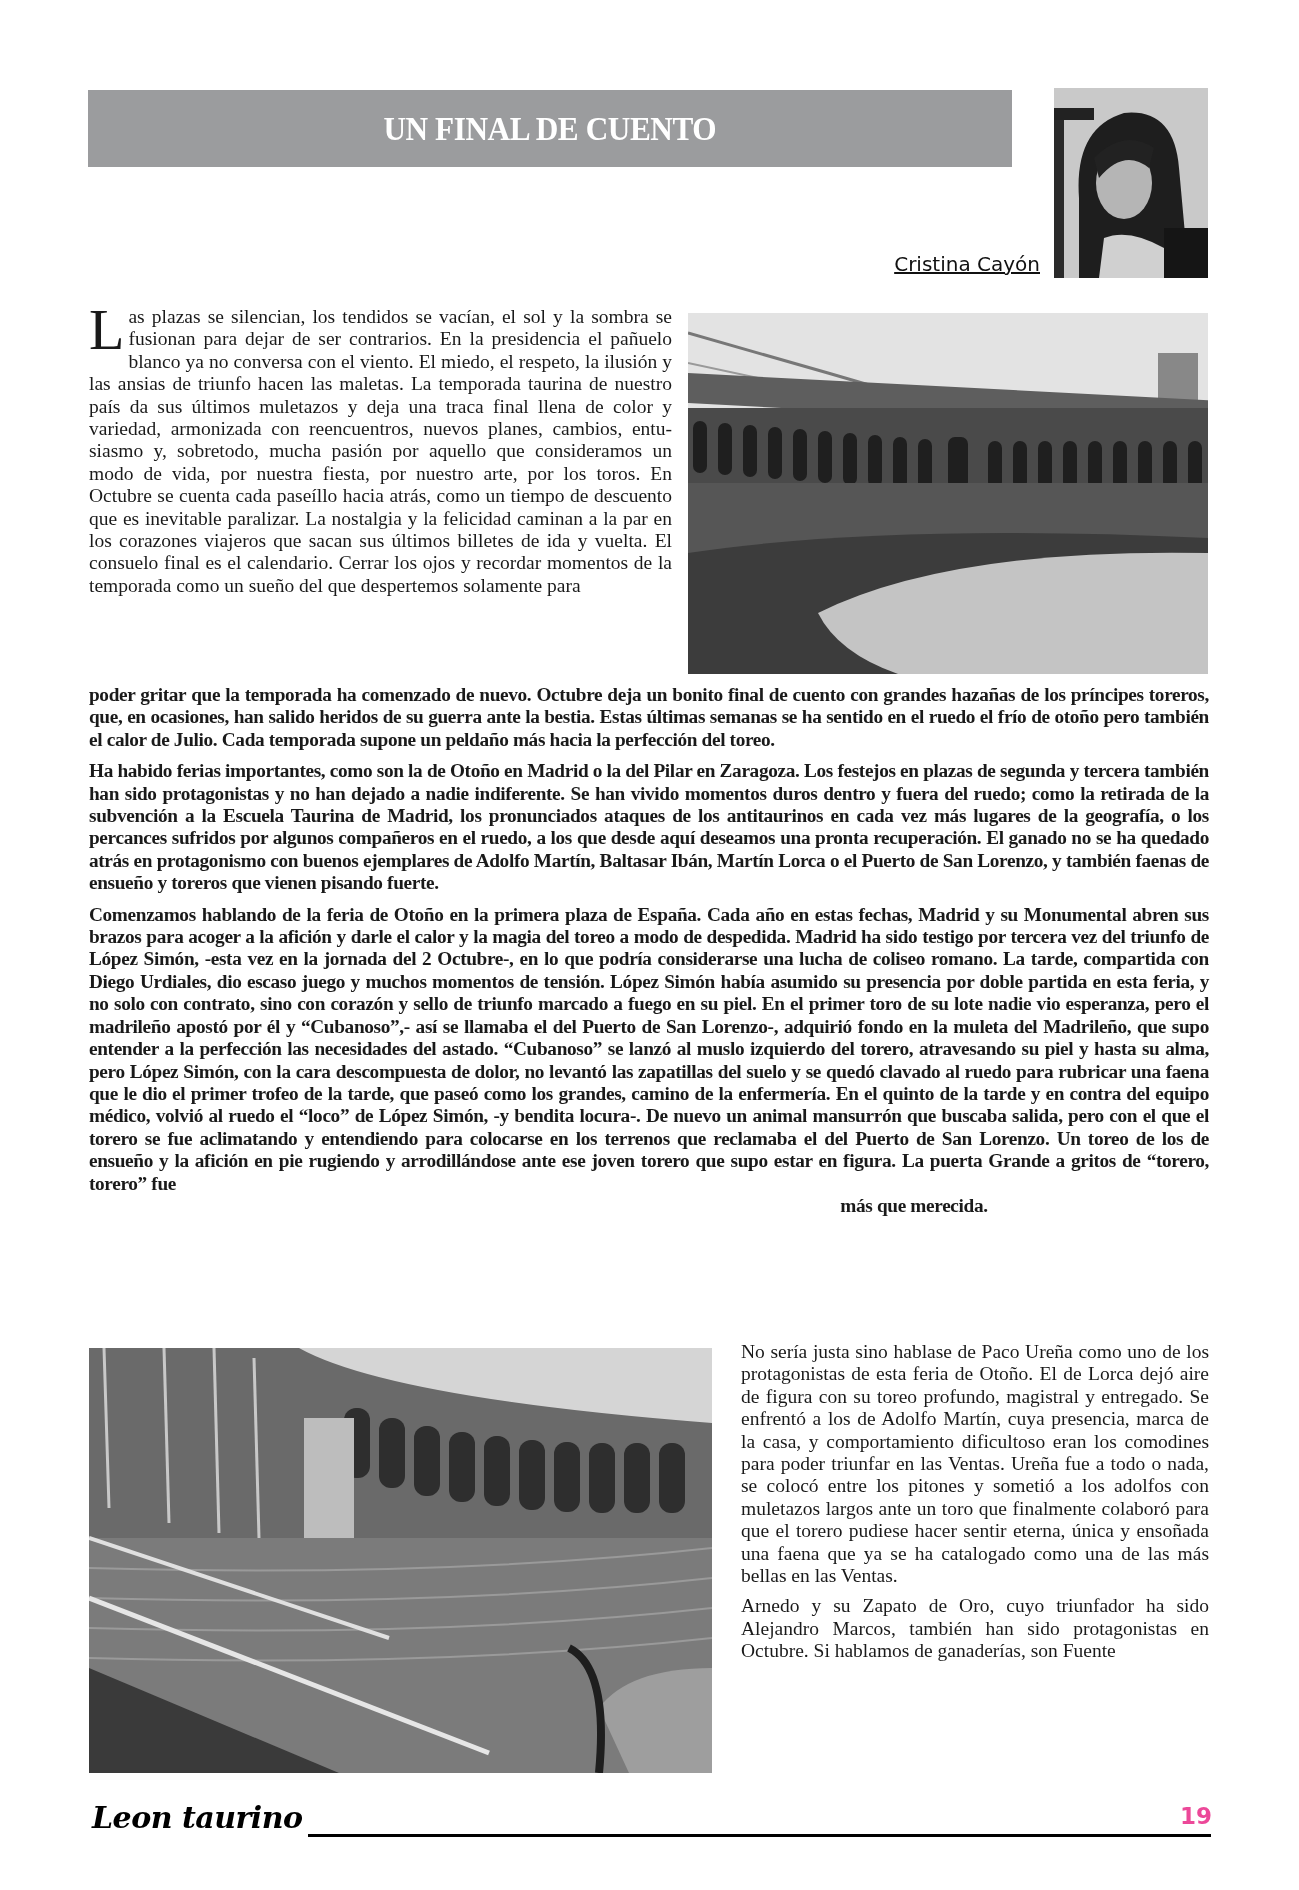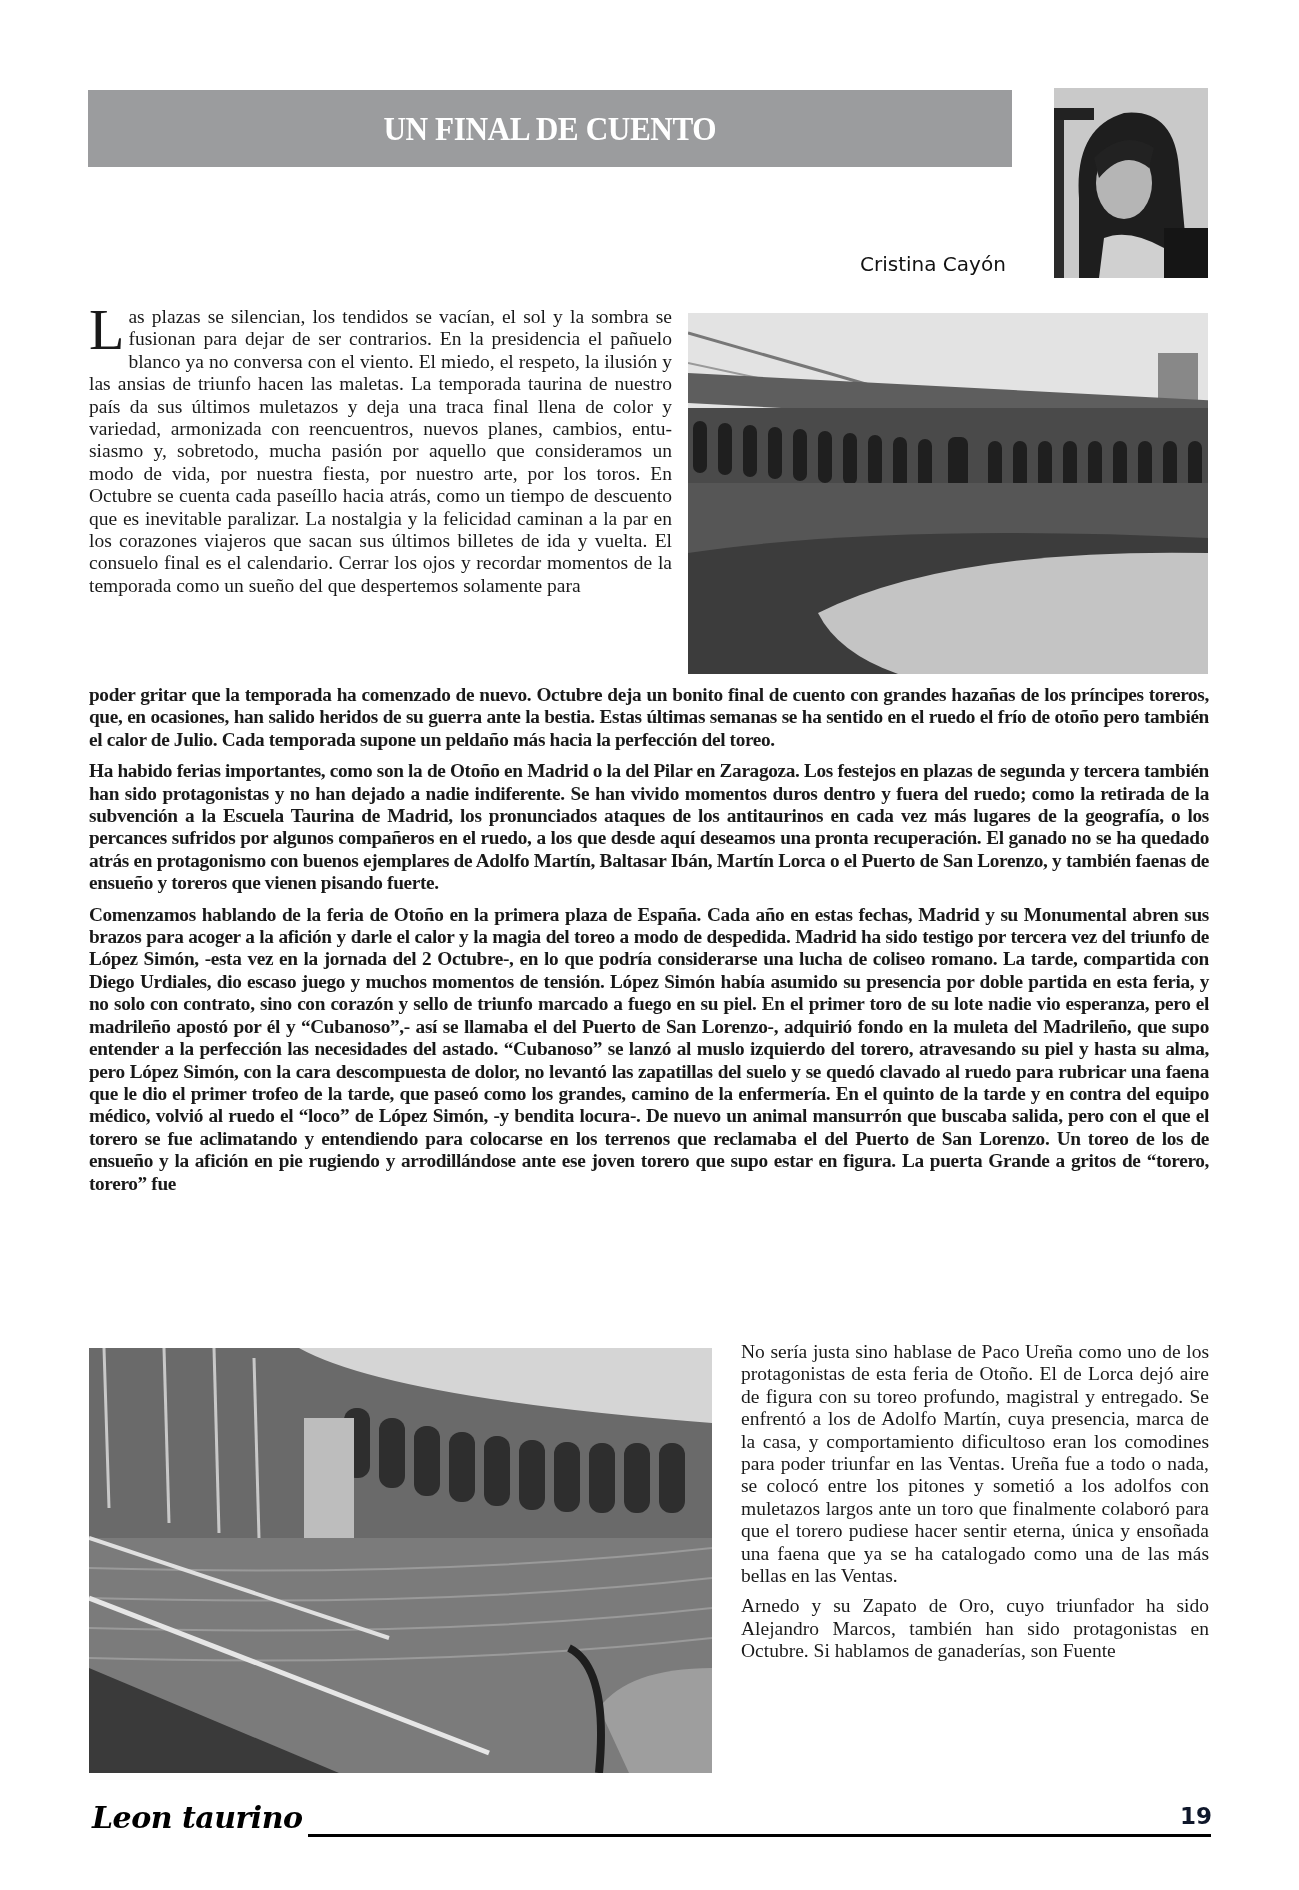--- a/index.html
+++ b/index.html
@@ -1,36 +1,36 @@
 <!DOCTYPE html>
 <html><head>
 <meta charset="utf-8">
 <style>
   html, body { margin: 0; padding: 0; background: #ffffff; }
   body { width: 1299px; height: 1890px; position: relative; overflow: hidden; font-family: "Liberation Serif", serif; color: #1a1a1a; }
   .title-bar { position: absolute; left: 88px; top: 90px; width: 924px; height: 77px; background: #9b9c9e; display: flex; align-items: center; justify-content: center; }
   .title-bar h1 { margin: 0; color: #ffffff; font-family: "Liberation Serif", serif; font-weight: bold; font-size: 34px; letter-spacing: -0.5px; transform: scaleX(0.92); }
   .author-photo { position: absolute; left: 1054px; top: 88px; width: 154px; height: 190px; background: linear-gradient(160deg, #d8d8d8 0%, #bfbfbf 40%, #8a8a8a 100%); overflow: hidden; }
   .author-photo svg { width: 100%; height: 100%; display: block; }
-  .byline { position: absolute; left: 860px; top: 252px; width: 180px; font-family: "DejaVu Sans", sans-serif; font-size: 20px; color: #111; }
+  .byline { position: absolute; left: 860px; top: 252px; width: 180px; text-align: right; font-family: "DejaVu Sans", sans-serif; font-size: 20px; color: #111; text-decoration: underline; }
   .photo { position: absolute; overflow: hidden; background: #777; }
   .photo svg { width: 100%; height: 100%; display: block; }
   .photo-1 { left: 688px; top: 313px; width: 520px; height: 361px; }
   .photo-2 { left: 89px; top: 1348px; width: 623px; height: 425px; }
   .text { position: absolute; font-family: "Liberation Serif", serif; font-size: 19.5px; line-height: 22.4px; text-align: justify; hyphens: manual; }
   .text p { margin: 0 0 8px 0; }
   .col-top { left: 89px; top: 306px; width: 583px; }
   .col-full { left: 89px; top: 684px; width: 1120px; font-size: 19.3px; letter-spacing: -0.35px; }
   .col-full p { margin: 0 0 9px 0; font-weight: bold; }
   .col-full .tail { text-align: center; padding-left: 530px; margin-top: -9px; }
   .col-right { left: 741px; top: 1341px; width: 468px; }
   .dropcap { float: left; font-size: 58px; line-height: 44px; margin: 2px 4px 0 0; font-family: "Liberation Serif", serif; }
   .footer-brand { position: absolute; left: 92px; top: 1800px; font-family: "DejaVu Serif", serif; font-weight: bold; font-size: 30px; font-style: italic; letter-spacing: -0.5px; color: #000; text-align: center; }
   .footer-rule { position: absolute; left: 308px; top: 1834px; width: 903px; height: 3px; background: #000; }
-  .page-number { position: absolute; left: 1180px; top: 1803px; font-family: "DejaVu Sans", sans-serif; font-weight: bold; font-size: 23px; color: #0f172a; }
+  .page-number { position: absolute; left: 1180px; top: 1803px; font-family: "DejaVu Sans", sans-serif; font-weight: bold; font-size: 23px; color: #ec4899; }
 </style>
 </head>
 <body>
 
 <div class="title-bar">
   <h1>UN FINAL DE CUENTO</h1>
 </div>
 
 <div class="author-photo" title="Cristina Cayón portrait">
   <svg viewBox="0 0 154 190" preserveAspectRatio="none">
@@ -84,20 +84,21 @@
 </div>
 
 <div class="text col-top">
   <p><span class="dropcap">L</span><span>as plazas se silencian, los tendidos se vacían, el sol y la sombra se fusionan para dejar de ser contrarios. En la presidencia el pañuelo blanco ya no conversa con el viento. El miedo, el respeto, la ilusión y las ansias de triunfo hacen las maletas. La temporada taurina de nuestro país da sus últimos muletazos y deja una traca final llena de color y variedad, armonizada con reencuentros, nuevos planes, cambios, entu­siasmo y, sobretodo, mucha pasión por aquello que considera­mos un modo de vida, por nuestra fiesta, por nuestro arte, por los toros. En Octubre se cuenta cada paseíllo hacia atrás, como un tiempo de descuento que es inevitable paralizar. La nostal­gia y la felicidad caminan a la par en los corazones viajeros que sacan sus últimos billetes de ida y vuelta. El consuelo final es el calendario. Cerrar los ojos y recordar momentos de la temporada como un sueño del que despertemos solamente para</span></p>
 </div>
 
 <div class="text col-full">
   <p>poder gritar que la temporada ha comenzado de nuevo. Octubre deja un bonito final de cuento con grandes hazañas de los príncipes toreros, que, en ocasiones, han salido heridos de su guerra ante la bestia. Estas últimas semanas se ha sentido en el ruedo el frío de otoño pero también el calor de Julio. Cada temporada supone un peldaño más hacia la perfección del toreo.</p>
   <p>Ha habido ferias importantes, como son la de Otoño en Madrid o la del Pilar en Zaragoza. Los festejos en plazas de segun­da y tercera también han sido protagonistas y no han dejado a nadie indiferente. Se han vivido momentos duros dentro y fuera del ruedo; como la retirada de la subvención a la Escuela Taurina de Madrid, los pronunciados ataques de los anti­taurinos en cada vez más lugares de la geografía, o los percances sufridos por algunos compañeros en el ruedo, a los que desde aquí deseamos una pronta recuperación. El ganado no se ha quedado atrás en protagonismo con buenos ejemplares de Adolfo Martín, Baltasar Ibán, Martín Lorca o el Puerto de San Lorenzo, y también faenas de ensueño y toreros que vienen pisando fuerte.</p>
   <p>Comenzamos hablando de la feria de Otoño en la primera plaza de España. Cada año en estas fechas, Madrid y su Monumental abren sus brazos para acoger a la afición y darle el calor y la magia del toreo a modo de despedida. Madrid ha sido testigo por tercera vez del triunfo de López Simón, -esta vez en la jornada del 2 Octubre-, en lo que podría consi­derarse una lucha de coliseo romano. La tarde, compartida con Diego Urdiales, dio escaso juego y muchos momentos de tensión. López Simón había asumido su presencia por doble partida en esta feria, y no solo con contrato, sino con corazón y sello de triunfo marcado a fuego en su piel. En el primer toro de su lote nadie vio esperanza, pero el madrileño apostó por él y “Cubanoso”,- así se llamaba el del Puerto de San Lorenzo-, adquirió fondo en la muleta del Madrileño, que supo entender a la perfección las necesidades del astado. “Cubanoso” se lanzó al muslo izquierdo del torero, atravesando su piel y hasta su alma, pero López Simón, con la cara descompuesta de dolor, no levantó las zapatillas del suelo y se quedó clavado al ruedo para rubricar una faena que le dio el primer trofeo de la tarde, que paseó como los grandes, camino de la enfermería. En el quinto de la tarde y en contra del equipo médico, volvió al ruedo el “loco” de López Simón, -y bendita locura-. De nuevo un animal mansurrón que buscaba salida, pero con el que el torero se fue aclimatando y entendiendo para colocarse en los terrenos que reclamaba el del Puerto de San Lorenzo. Un toreo de los de ensueño y la afición en pie rugiendo y arrodillándose ante ese joven torero que supo estar en figura. La puerta Grande a gritos de “torero, torero” fue</p>
+  <p class="tail">más que merecida.</p>
 </div>
 
 <div class="photo photo-2" title="Las Ventas bullring stands and arcades">
   <svg viewBox="0 0 623 425" preserveAspectRatio="none">
     <rect width="623" height="425" fill="#d5d5d5"></rect>
     <path d="M0 0 L210 0 Q300 50 623 75 L623 200 L0 200 Z" fill="#6a6a6a"></path>
     <g fill="#2e2e2e">
       <rect x="255" y="60" width="26" height="70" rx="12"></rect>
         <rect x="290" y="70" width="26" height="70" rx="12"></rect>
         <rect x="325" y="78" width="26" height="70" rx="12"></rect>

